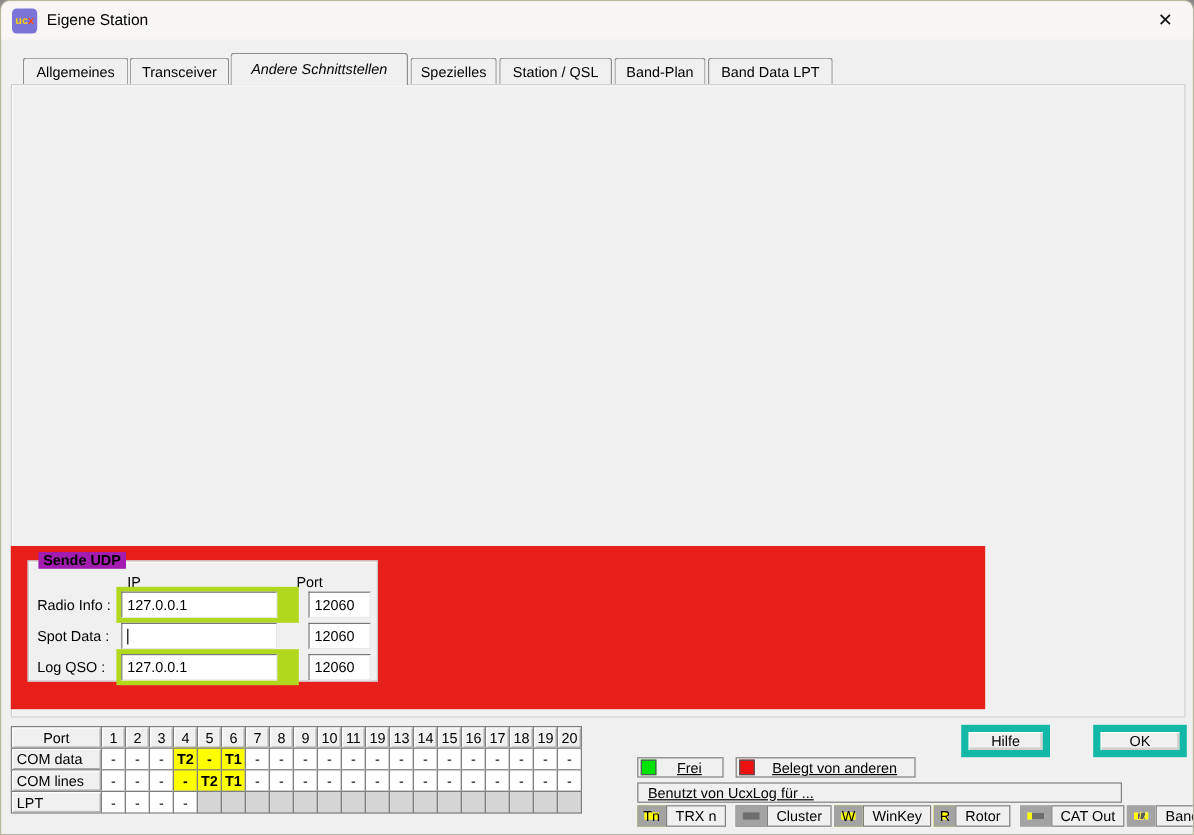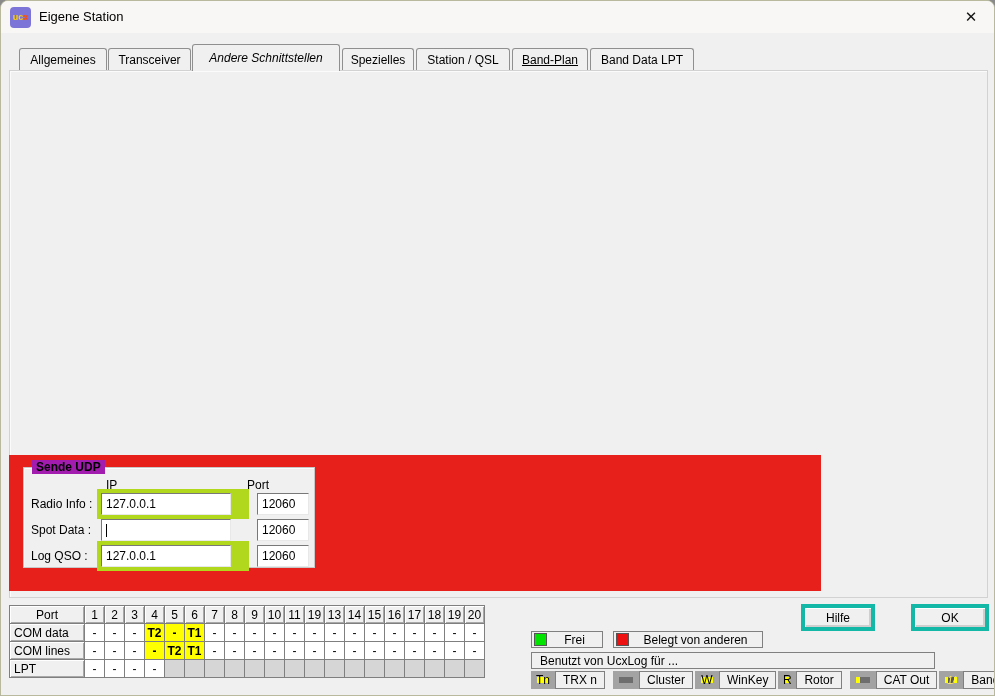--- a/index.html
+++ b/index.html
@@ -27,21 +27,21 @@
   .cb.disabled{background:#f0f0f0;border-color:#a3a3a3;}
   .cb.disabled.checked::after{color:#8c8c8c;}
   .rb{width:12px;height:12px;border-radius:50%;background:#fff;border:1px solid #6f6f6f;box-sizing:border-box;position:relative;flex:none;}
   .rb.sel::after{content:"";position:absolute;left:3px;top:3px;width:4px;height:4px;border-radius:50%;background:#000;}
   .focus-dotted{outline:1px dotted #555;outline-offset:1px;}
   .combo{position:absolute;height:22px;background:#fff;border:1px solid #7f7f7f;box-sizing:border-box;display:flex;align-items:stretch;}
   .combo .val{flex:1;padding:1px 4px;white-space:nowrap;overflow:hidden;display:flex;align-items:center;}
   .combo .arrow{width:17px;background:#f0f0f0;border-left:1px solid #9a9a9a;display:flex;align-items:center;justify-content:center;font-size:8px;color:#333;box-shadow:inset 1px 1px 0 #fff,inset -1px -1px 0 #9d9d9d;}
   .combo.disabled{background:#f0f0f0;}
   .combo.disabled .arrow{color:#909090;}
-  .btn{position:absolute;background:#f0f0f0;border:4px solid #14b8a6;box-shadow:inset 1px 1px 0 #fff,inset -2px -2px 0 #cfcfcf;display:flex;align-items:center;justify-content:center;box-sizing:border-box;white-space:nowrap;}
+  .btn{position:absolute;background:#f0f0f0;border:6px solid #14b8a6;box-shadow:inset 1px 1px 0 #fff,inset -2px -2px 0 #cfcfcf;display:flex;align-items:center;justify-content:center;box-sizing:border-box;white-space:nowrap;}
   .btn.disabled{color:#9b9b9b;text-shadow:1px 1px 0 #fff;border-color:#a8a8a8;}
   .field{position:absolute;background:#fff;border:1px solid;border-color:#787878 #e8e8e8 #e8e8e8 #787878;box-sizing:border-box;padding:1px 4px;display:flex;align-items:center;white-space:nowrap;overflow:hidden;}
   .field.flat{background:#ededed;border-color:#b5b5b5;}
   .caret{width:1px;height:13px;background:#000;}
   .spin{position:absolute;display:flex;box-sizing:border-box;border:1px solid #7f7f7f;background:#fff;}
   .spin .sval{flex:1;display:flex;align-items:center;padding:0 3px;overflow:hidden;}
   .spin .sbtns{width:15px;display:flex;flex-direction:column;border-left:1px solid #9a9a9a;}
   .spin .sbtns div{flex:1;background:#f0f0f0;display:flex;align-items:center;justify-content:center;font-size:6px;color:#222;box-shadow:inset 1px 1px 0 #fff,inset -1px -1px 0 #9d9d9d;}
   .slider{position:absolute;}
   .slider .track{position:absolute;left:0;right:0;top:8px;height:2px;background:#c9c9c9;border-top:1px solid #8f8f8f;border-bottom:1px solid #fff;}
@@ -62,21 +62,21 @@
   .pt-c:first-child{margin-left:0;width:76px;}
   .pt-c{width:21px;}
   .pt-h,.pt-l{background:#f0f0f0;box-shadow:inset 1px 1px 0 #fff,inset -1px -1px 0 #a8a8a8;}
   .pt-l{justify-content:flex-start;padding-left:4px;}
   .pt-d{background:#fff;}
   .pt-d.hl{background:#ffff00;font-weight:bold;}
   .pt-d.dim{background:#d6d6d6;}
   
   .lgbox{position:absolute;border:1px solid #808080;background:#f0f0f0;box-sizing:border-box;display:flex;align-items:center;height:17px;}
   .swatch{width:13px;height:13px;border:1px solid #555;box-sizing:border-box;margin-left:2px;flex:none;}
-  .lgbox .txt{flex:1;text-align:center;white-space:nowrap;padding:0 4px;}
+  .lgbox .txt{flex:1;text-align:center;white-space:nowrap;padding:0 4px;text-decoration:underline;}
   .usage-row{position:absolute;display:flex;align-items:center;}
   .key{height:18px;border:6px solid #a3a3a3;display:flex;align-items:center;justify-content:center;box-sizing:border-box;flex:none;font-size:12px;}
   .key.yellow{background:#ffff00;width:24px;}
   .key.dark{background:#6e6e6e;width:26px;margin-left:6px;}
   .key.catout{width:26px;margin-left:6px;background:linear-gradient(to right,#ffff00 0 4px,#6e6e6e 4px);}
   .key.band{width:24px;background:linear-gradient(to right,#ffff00 0 3px,#5a5a5a 3px calc(100% - 3px),#ffff00 calc(100% - 3px));color:#ffe766;font-size:10px;font-style:italic;}
   .ulab{height:18px;border:1px solid #808080;display:flex;align-items:center;padding:0 7px;box-sizing:border-box;background:#f0f0f0;white-space:nowrap;margin-right:2px;}
 </style>
 </head>
 <body>
@@ -90,21 +90,21 @@
       </div>
     <div class="title-text">Eigene Station</div>
     <div class="close-btn">✕</div>
   </div>
 
   <div class="tab" style="left:18px;width:88px;">Allgemeines</div>
   <div class="tab" style="left:107px;width:83px;">Transceiver</div>
   <div class="tab active" style="left:191px;width:148px;font-style:italic;">Andere Schnittstellen</div>
   <div class="tab" style="left:341px;width:72px;">Spezielles</div>
   <div class="tab" style="left:415px;width:94px;">Station / QSL</div>
-  <div class="tab" style="left:511px;width:76px;text-decoration:underline;">Band-Plan</div>
+  <div class="tab" style="left:511px;width:76px;">Band-Plan</div>
   <div class="tab" style="left:589px;width:104px;">Band Data LPT</div>
 
   <div class="panel"></div>
 
   <div class="group" style="left:28px;top:88px;width:402px;height:170px;">
     <span class="glegend">DX-Cluster über</span>
   </div>
   <div class="listbox" style="left:35px;top:106px;width:184px;height:146px;"></div>
   <div class="cb-row" style="left:40px;top:110px;">
       <span class="cb"></span>

